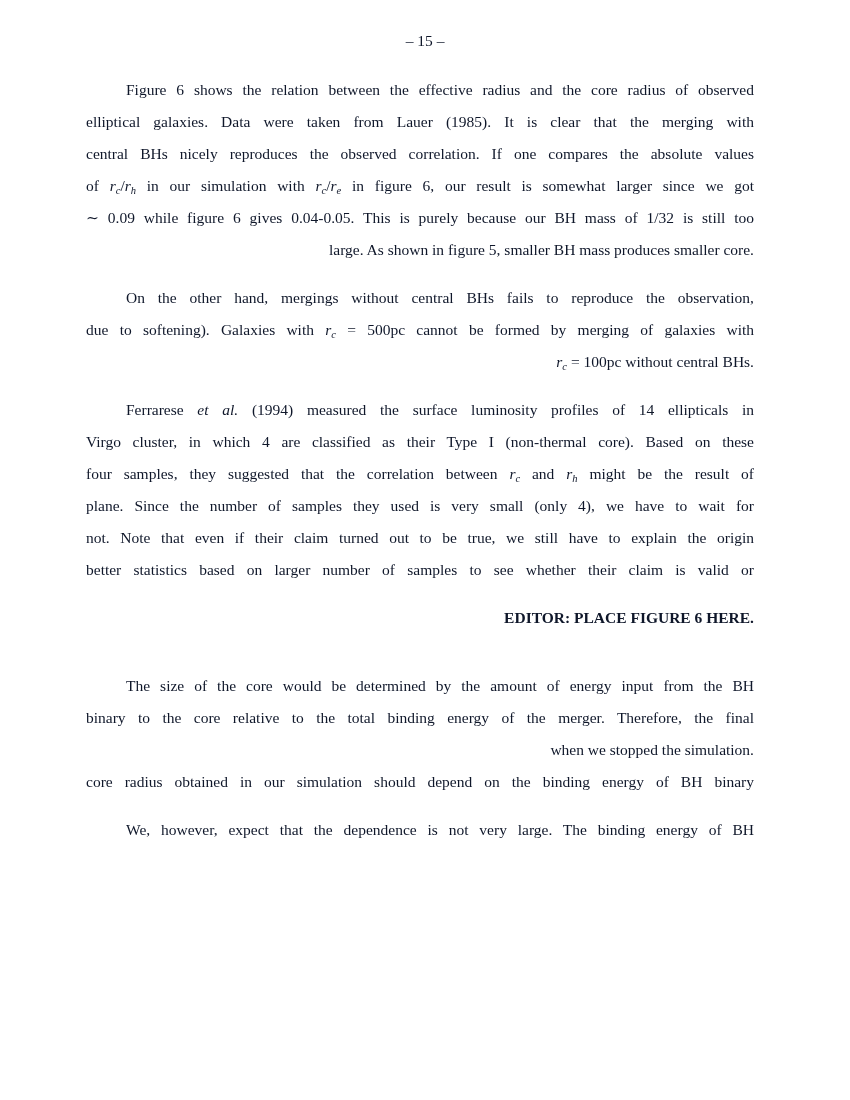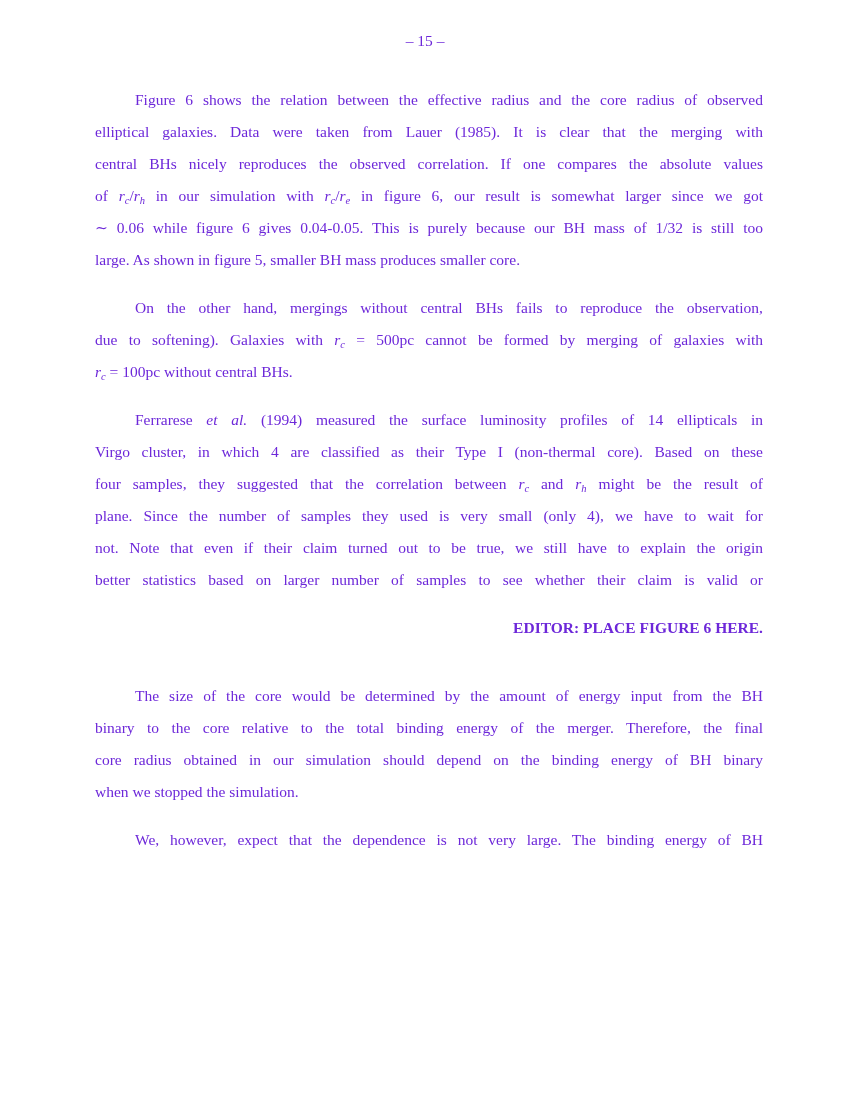--- a/index.html
+++ b/index.html
@@ -1,48 +1,47 @@
 <!DOCTYPE html>
 <html><head>
 <meta charset="utf-8">
 <style>
   html, body { margin: 0; padding: 0; background: #ffffff; }
   .page {
     position: relative;
     width: 850px;
     height: 1100px;
     background: #ffffff;
-    color: #6d28d9;
+    color: #0f172a;
     font-family: "Liberation Serif", "DejaVu Serif", serif;
     font-size: 15.5px;
     overflow: hidden;
   }
   .page-header {
     position: absolute;
     top: 25px;
     left: 0;
     width: 850px;
     height: 32px;
     line-height: 32px;
     text-align: center;
   }
   .text-block {
     position: absolute;
     top: 74px;
-    left: 95px;
+    left: 86px;
     width: 668px;
-    margin-top: 10px;
   }
   .para { margin: 0 0 16px 0; }
   .line {
     height: 32px;
     line-height: 32px;
     white-space: normal;
     overflow: hidden;
-    text-align: left;
+    text-align: right;
   }
   .line.just {
     text-align: justify;
     text-align-last: justify;
     text-justify: inter-word;
   }
   .line.first { padding-left: 40px; }
   span.i { font-style: italic; }
   span.sub {
     font-style: italic;
@@ -61,40 +60,40 @@
 <body>
 
 <div class="page">
   <div class="page-header">– 15 –</div>
   <div class="text-block">
       <div class="para">
         <div class="line first just">Figure 6 shows the relation between the effective radius and the core radius of observed</div>
         <div class="line just">elliptical galaxies. Data were taken from Lauer (1985). It is clear that the merging with</div>
         <div class="line just">central BHs nicely reproduces the observed correlation. If one compares the absolute values</div>
         <div class="line just">of <span class="i">r</span><span class="sub">c</span>/<span class="i">r</span><span class="sub">h</span> in our simulation with <span class="i">r</span><span class="sub">c</span>/<span class="i">r</span><span class="sub">e</span> in figure 6, our result is somewhat larger since we got</div>
-        <div class="line just">∼ 0.06 while figure 6 gives 0.04-0.05. This is purely because our BH mass of 1/32 is still too</div>
+        <div class="line just">∼ 0.09 while figure 6 gives 0.04-0.05. This is purely because our BH mass of 1/32 is still too</div>
         <div class="line">large. As shown in figure 5, smaller BH mass produces smaller core.</div>
       </div>
       <div class="para">
         <div class="line first just">On the other hand, mergings without central BHs fails to reproduce the observation,</div>
         <div class="line just">due to softening). Galaxies with <span class="i">r</span><span class="sub">c</span> = 500pc cannot be formed by merging of galaxies with</div>
         <div class="line"><span class="i">r</span><span class="sub">c</span> = 100pc without central BHs.</div>
       </div>
       <div class="para">
         <div class="line first just">Ferrarese <span class="i">et al.</span> (1994) measured the surface luminosity profiles of 14 ellipticals in</div>
         <div class="line just">Virgo cluster, in which 4 are classified as their Type I (non-thermal core). Based on these</div>
         <div class="line just">four samples, they suggested that the correlation between <span class="i">r</span><span class="sub">c</span> and <span class="i">r</span><span class="sub">h</span> might be the result of</div>
         <div class="line just">plane. Since the number of samples they used is very small (only 4), we have to wait for</div>
         <div class="line just">not. Note that even if their claim turned out to be true, we still have to explain the origin</div>
         <div class="line just">better statistics based on larger number of samples to see whether their claim is valid or</div>
       </div>
       <div class="editor-note">EDITOR: PLACE FIGURE 6 HERE.</div>
       <div class="para">
         <div class="line first just">The size of the core would be determined by the amount of energy input from the BH</div>
         <div class="line just">binary to the core relative to the total binding energy of the merger. Therefore, the final</div>
+        <div class="line">when we stopped the simulation.</div>
         <div class="line just">core radius obtained in our simulation should depend on the binding energy of BH binary</div>
-        <div class="line">when we stopped the simulation.</div>
       </div>
       <div class="para">
         <div class="line first just">We, however, expect that the dependence is not very large. The binding energy of BH</div>
       </div>
     </div>
 </div>
 
 </body></html>

